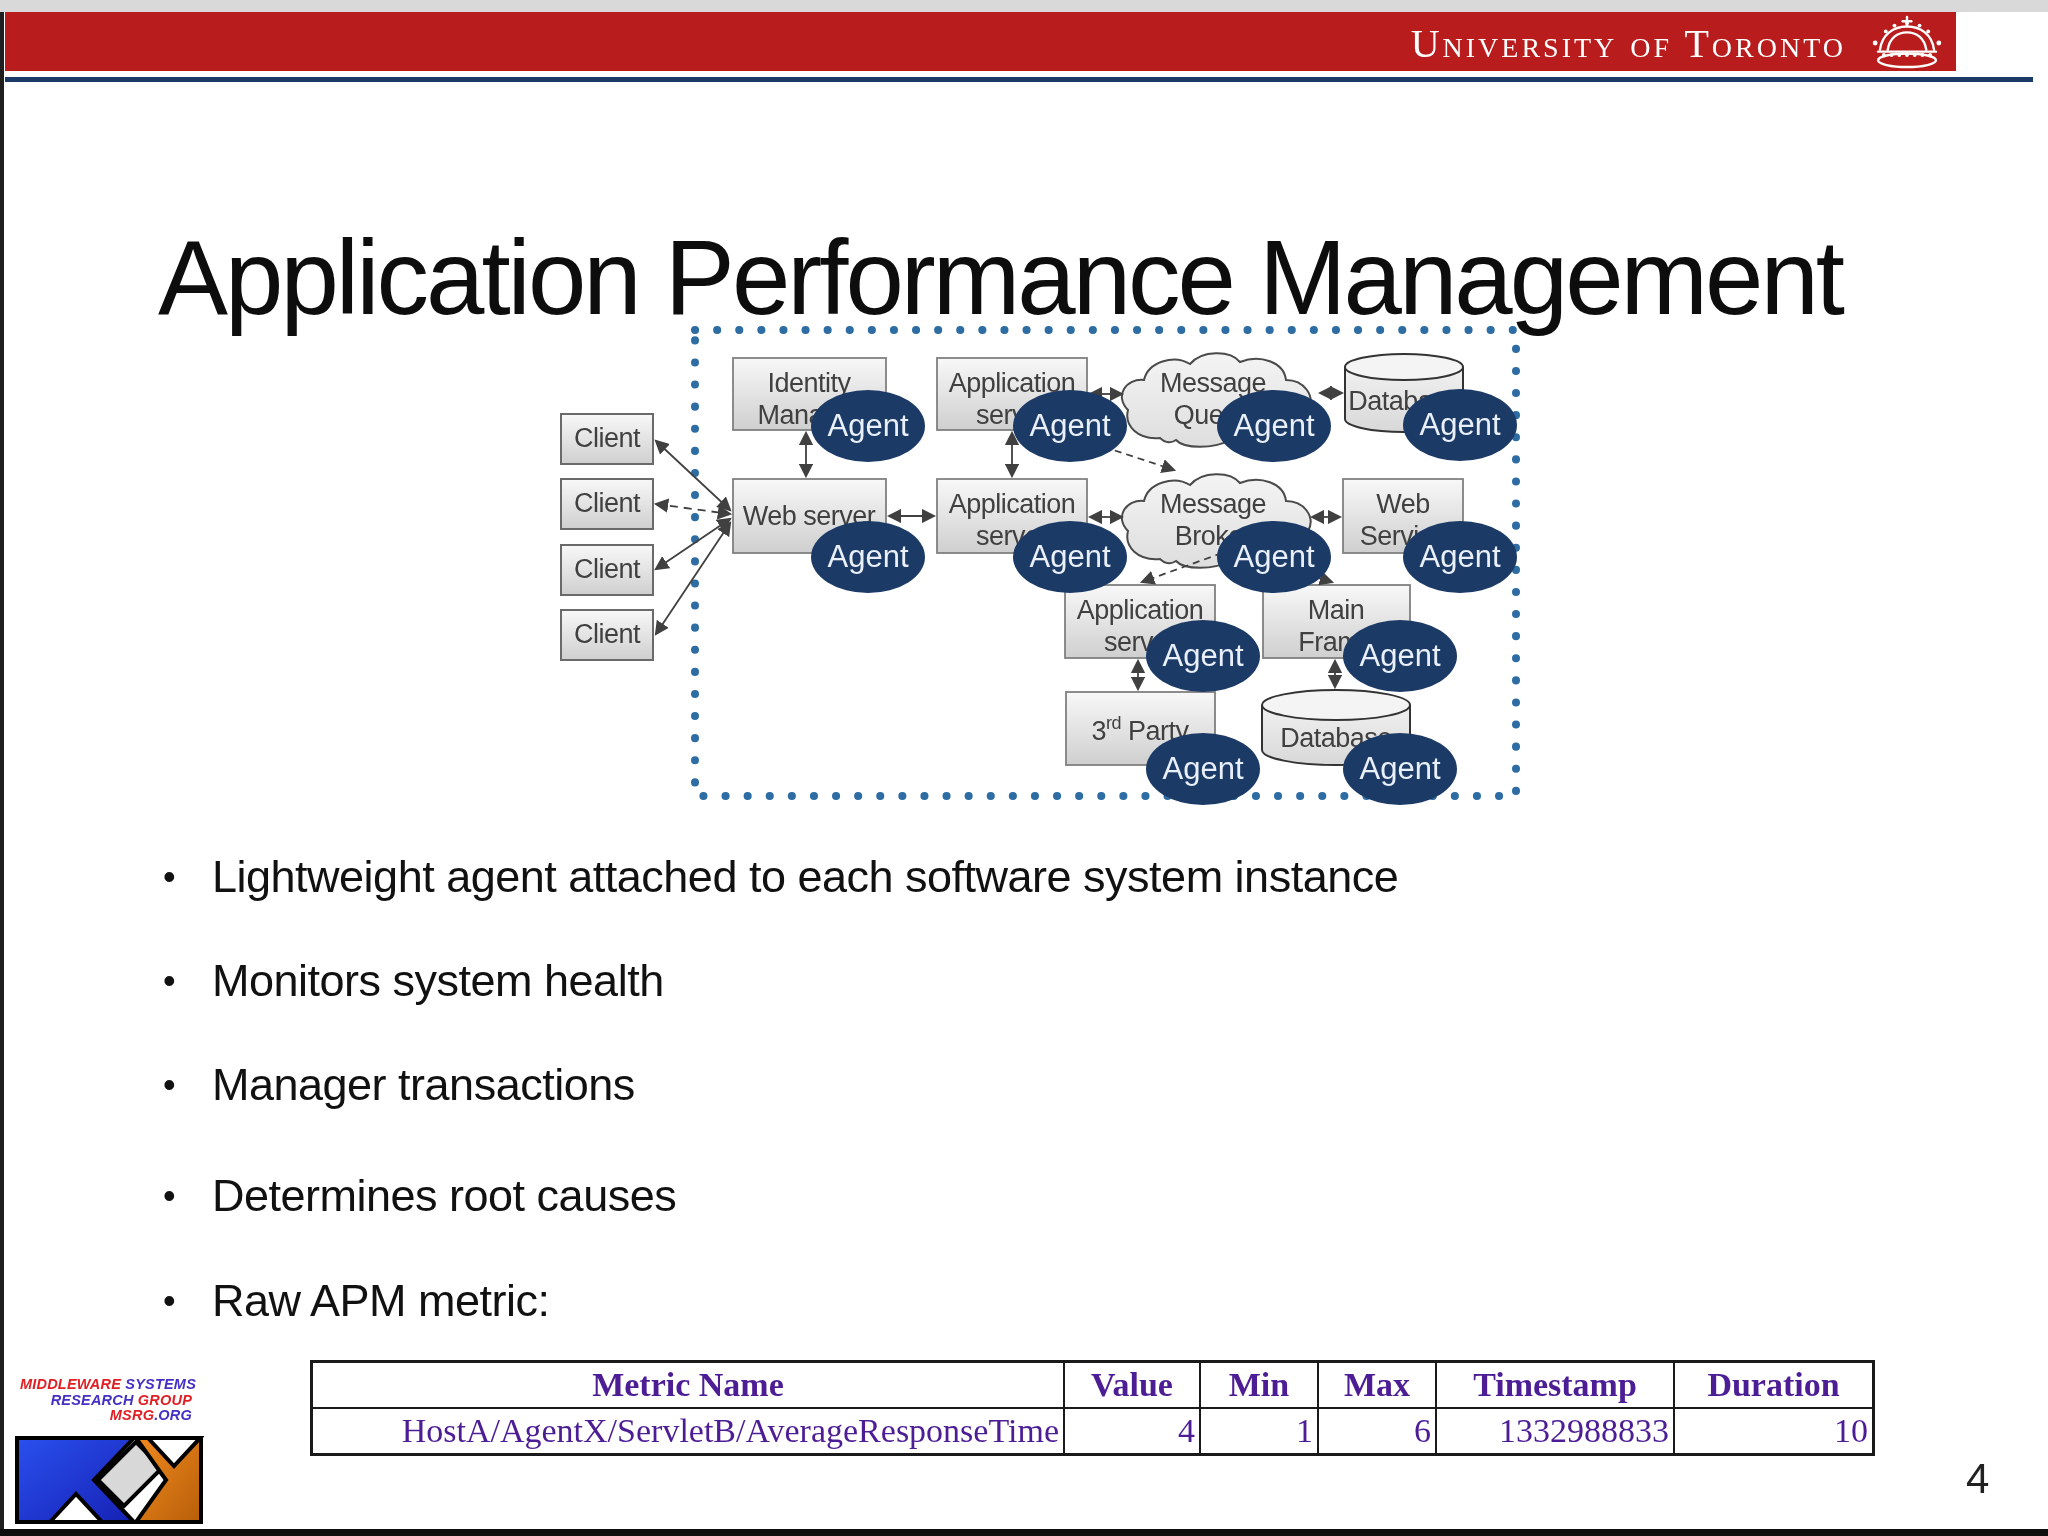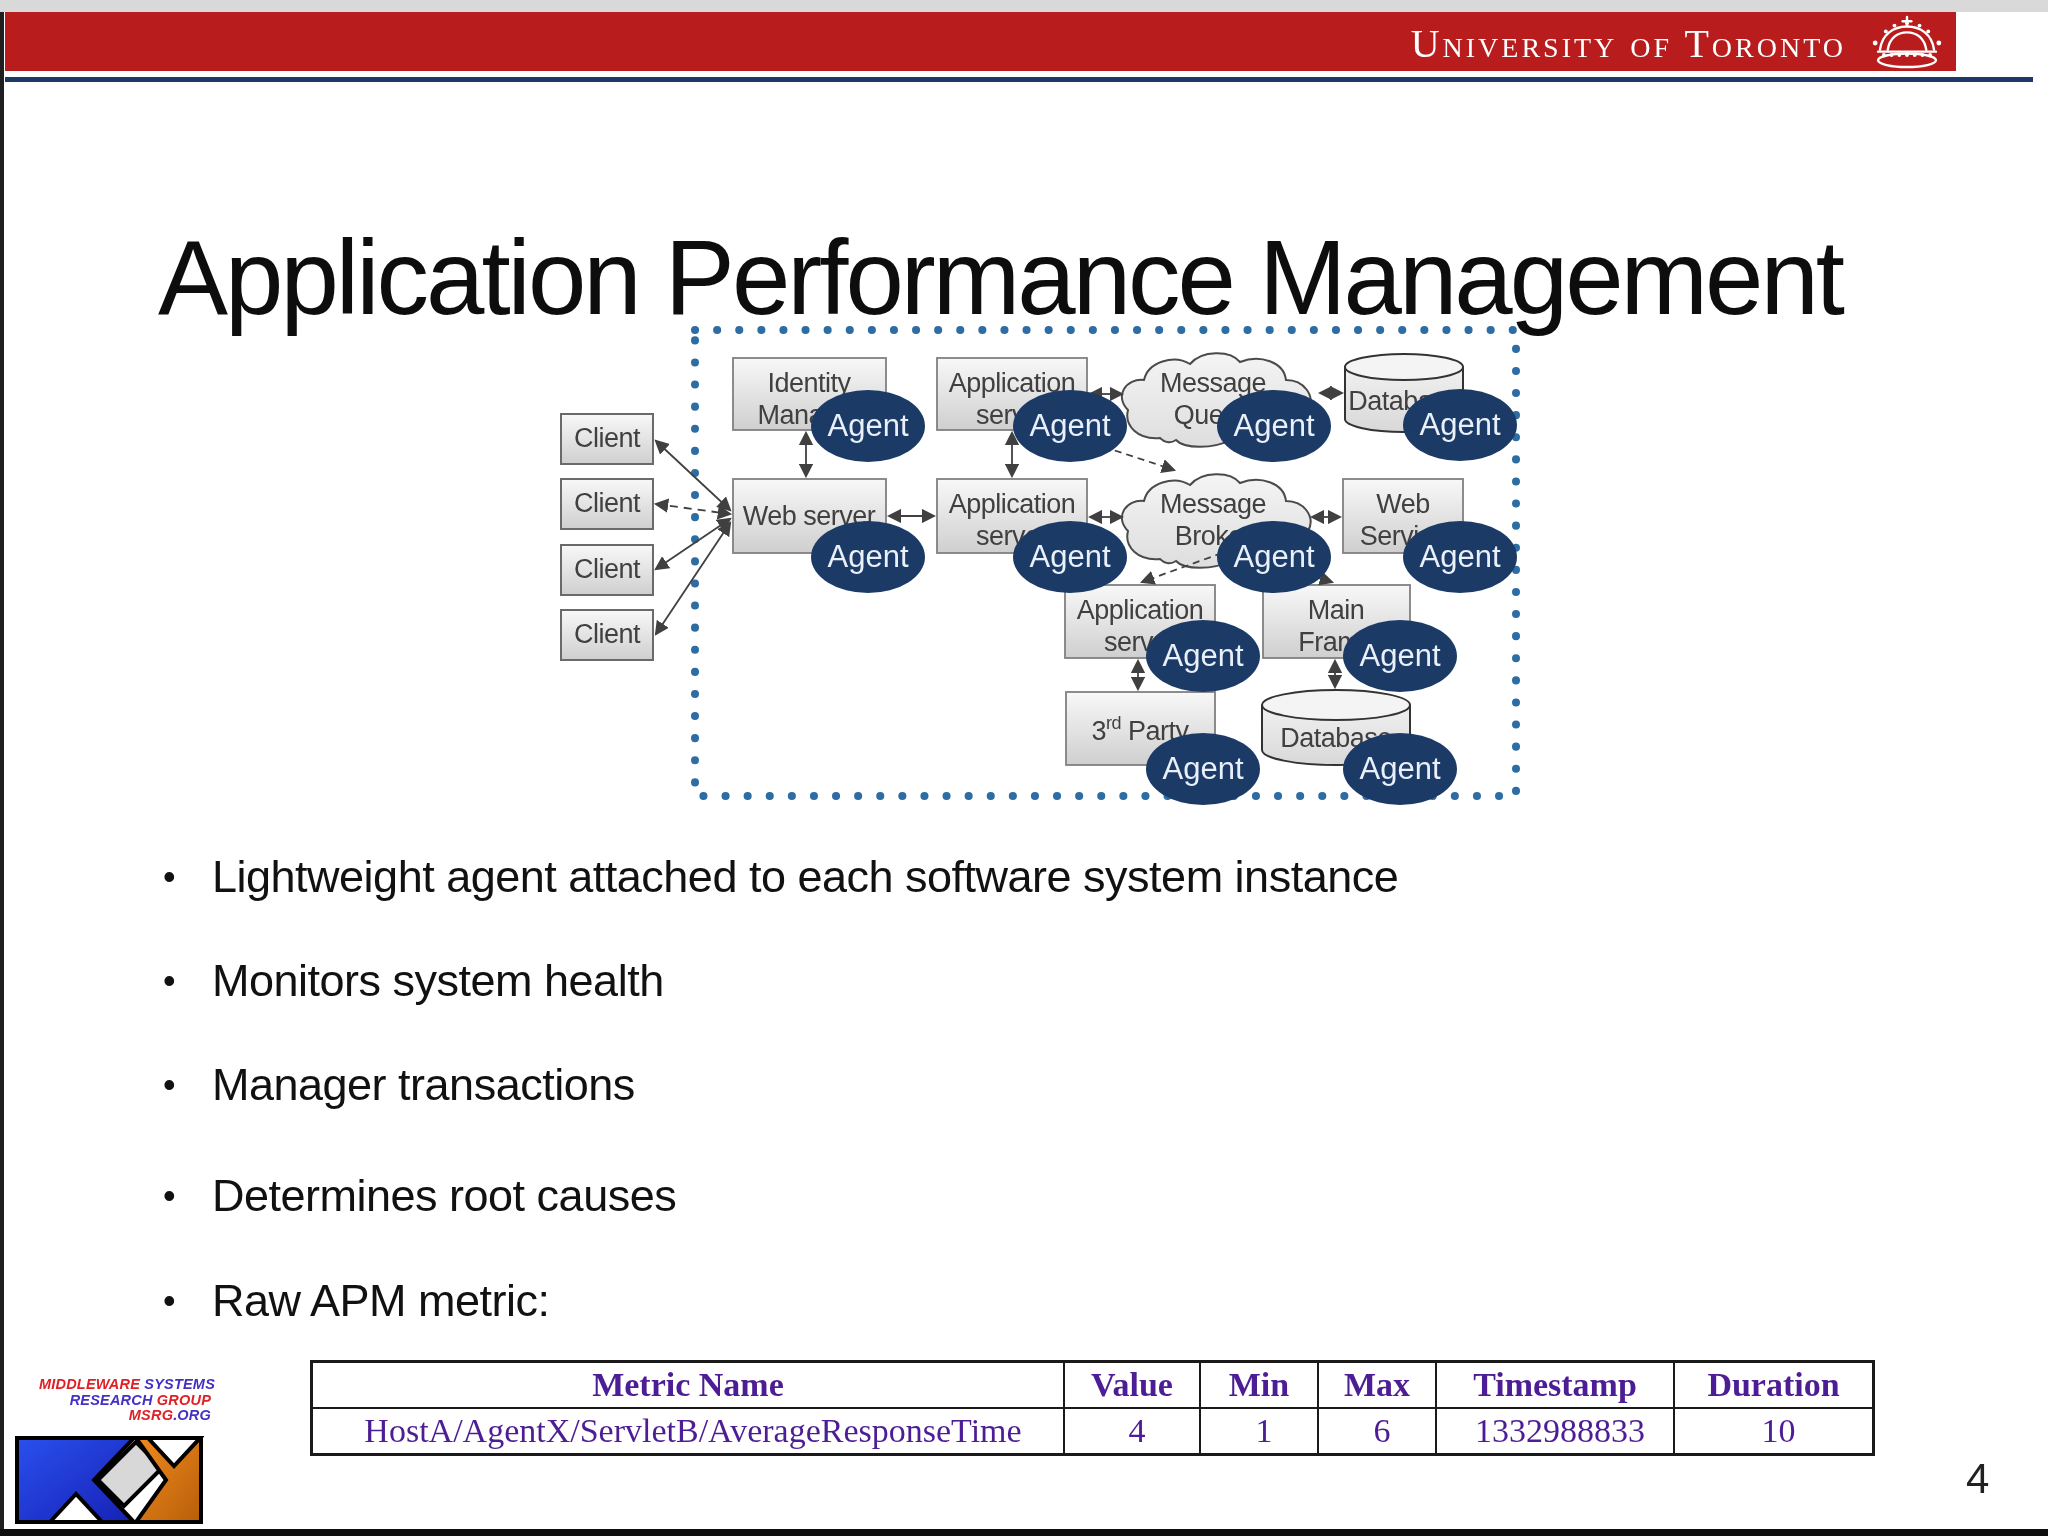--- a/index.html
+++ b/index.html
@@ -26,27 +26,27 @@
   .node-label{fill:#404040;font-family:"Liberation Sans",sans-serif;font-size:27px;
               text-anchor:middle;letter-spacing:-0.5px;}
   .agent-label{fill:#e9f0fa;font-family:"Liberation Sans",sans-serif;font-size:31px;
                text-anchor:middle;}
 
   .metric-table{position:absolute;left:310px;top:1360px;border-collapse:collapse;
                 font-family:"Liberation Serif",serif;font-size:34px;color:#4c1d95;
                 border:3px solid #1a1a1a;}
   .metric-table th,.metric-table td{border:2px solid #1a1a1a;height:44px;padding:0 4px;}
   .metric-table th{font-weight:bold;text-align:center;}
-  .metric-table td{text-align:center;padding-left:14px;}
+  .metric-table td{text-align:right;padding-left:14px;}
   .c-metric{width:742px;} .c-value{width:126px;} .c-min{width:108px;}
   .c-max{width:108px;} .c-ts{width:228px;} .c-dur{width:189px;}
 
   .msrg-lines{position:absolute;left:20px;top:1377px;width:172px;text-align:right;
               font-size:14.5px;font-weight:bold;font-style:italic;line-height:15.5px;
-              letter-spacing:0.2px;white-space:nowrap;margin-left:19px;}
+              letter-spacing:0.2px;white-space:nowrap;}
   .red{color:#e02025;} .blu{color:#4430c4;}
   .msrg-mark{position:absolute;left:14px;top:1428px;}
 
   .page-number{position:absolute;left:1966px;top:1455px;font-size:42px;color:#222;}
 
   .left-border{position:absolute;left:0;top:12px;width:4px;height:1524px;background:#1f1f1f;}
   .bottom-strip{position:absolute;left:0;top:1529px;width:2048px;height:7px;background:#0f0f0f;}
 </style>
 </head>
 <body>

